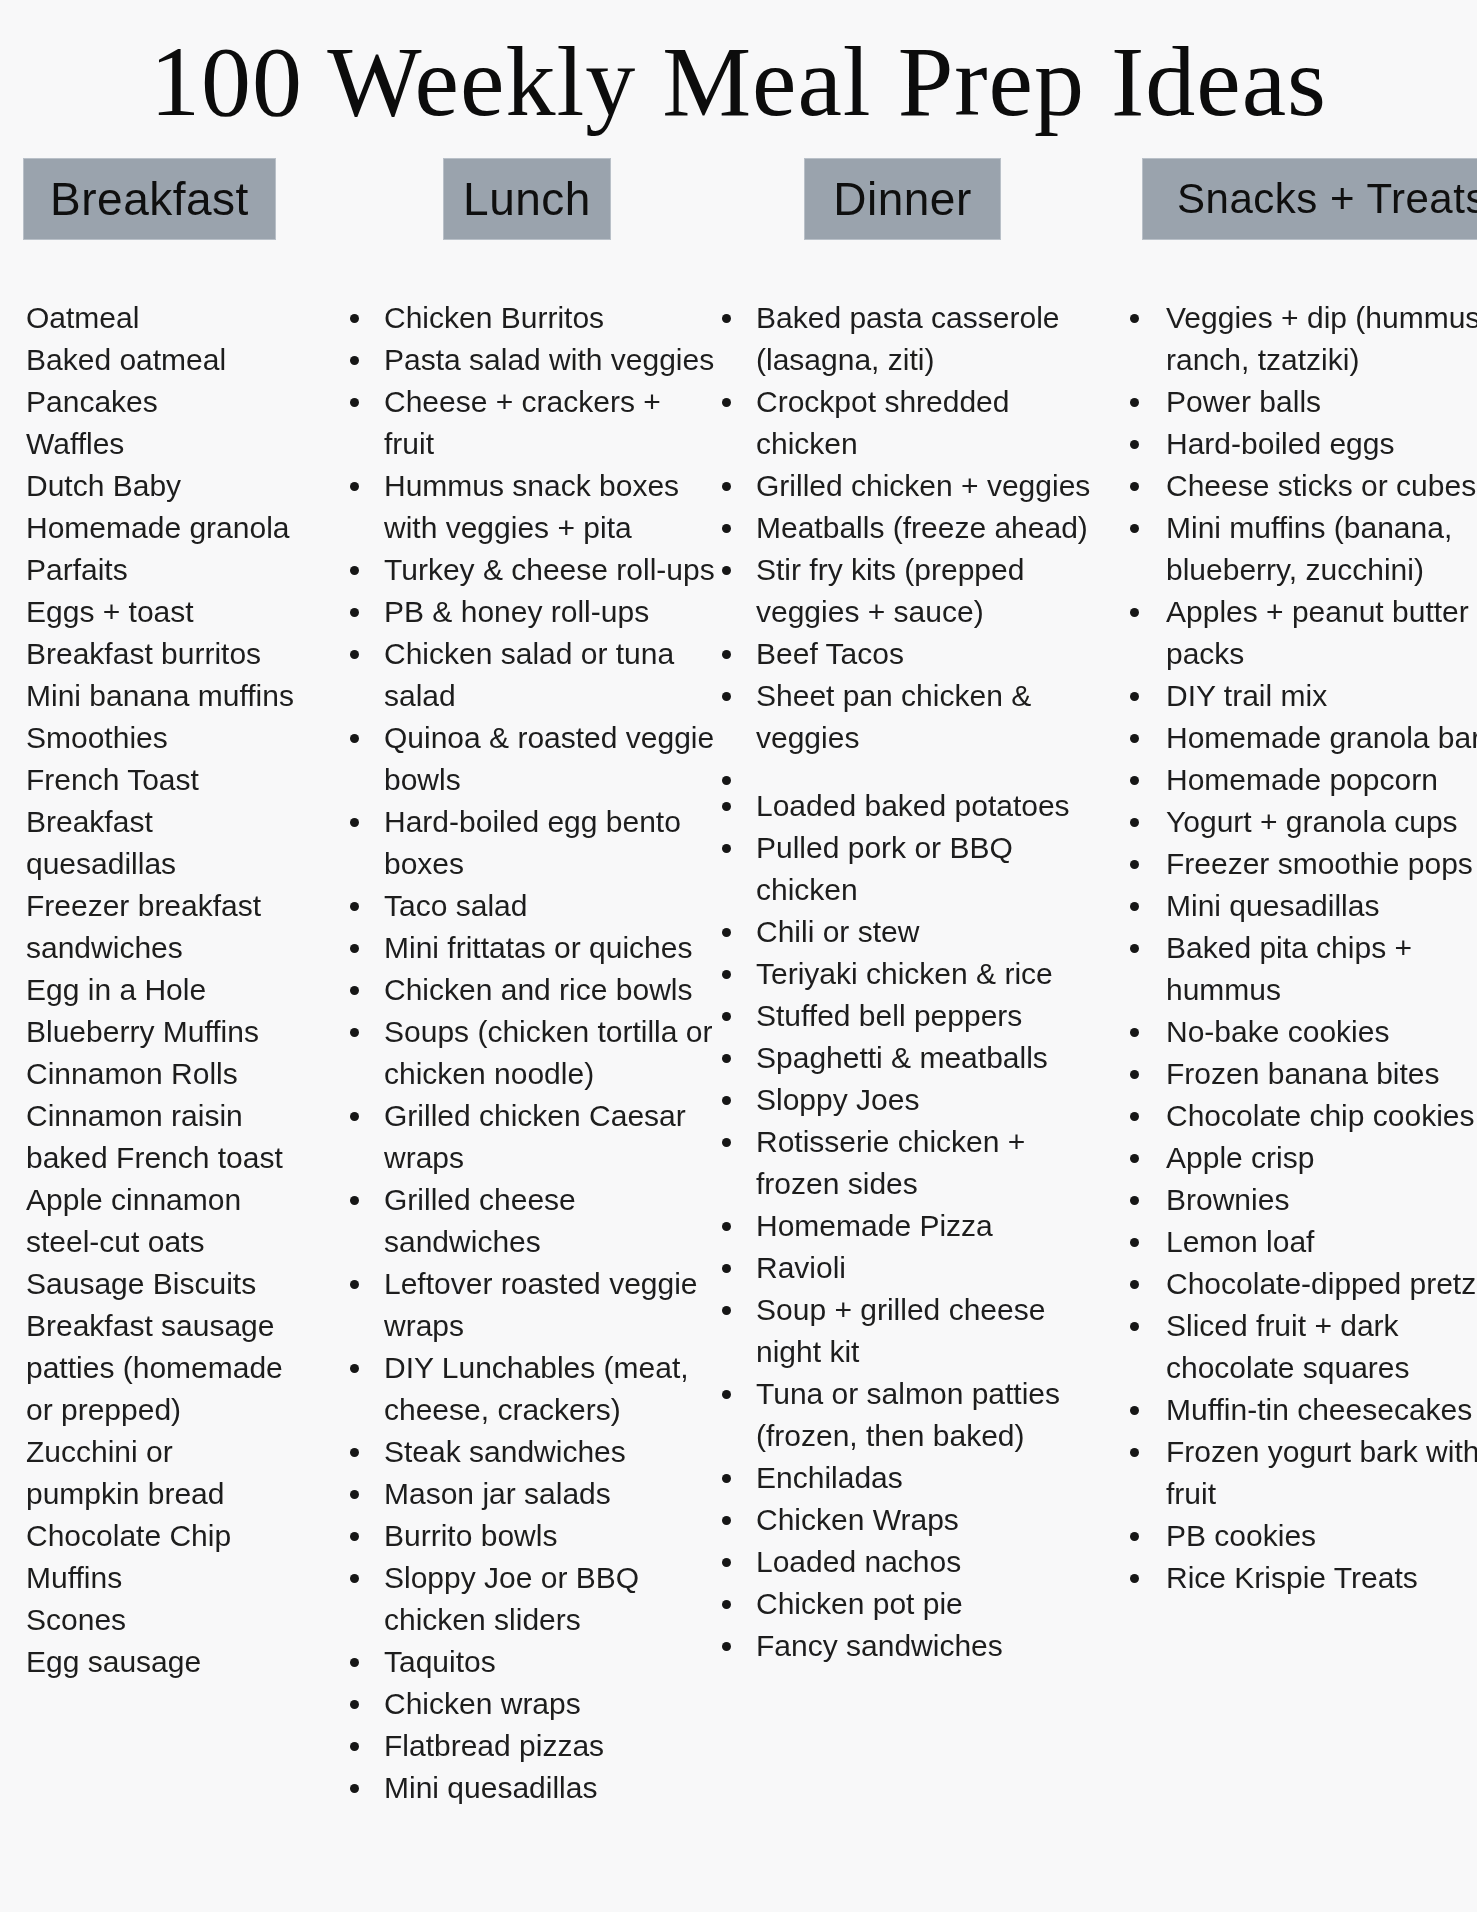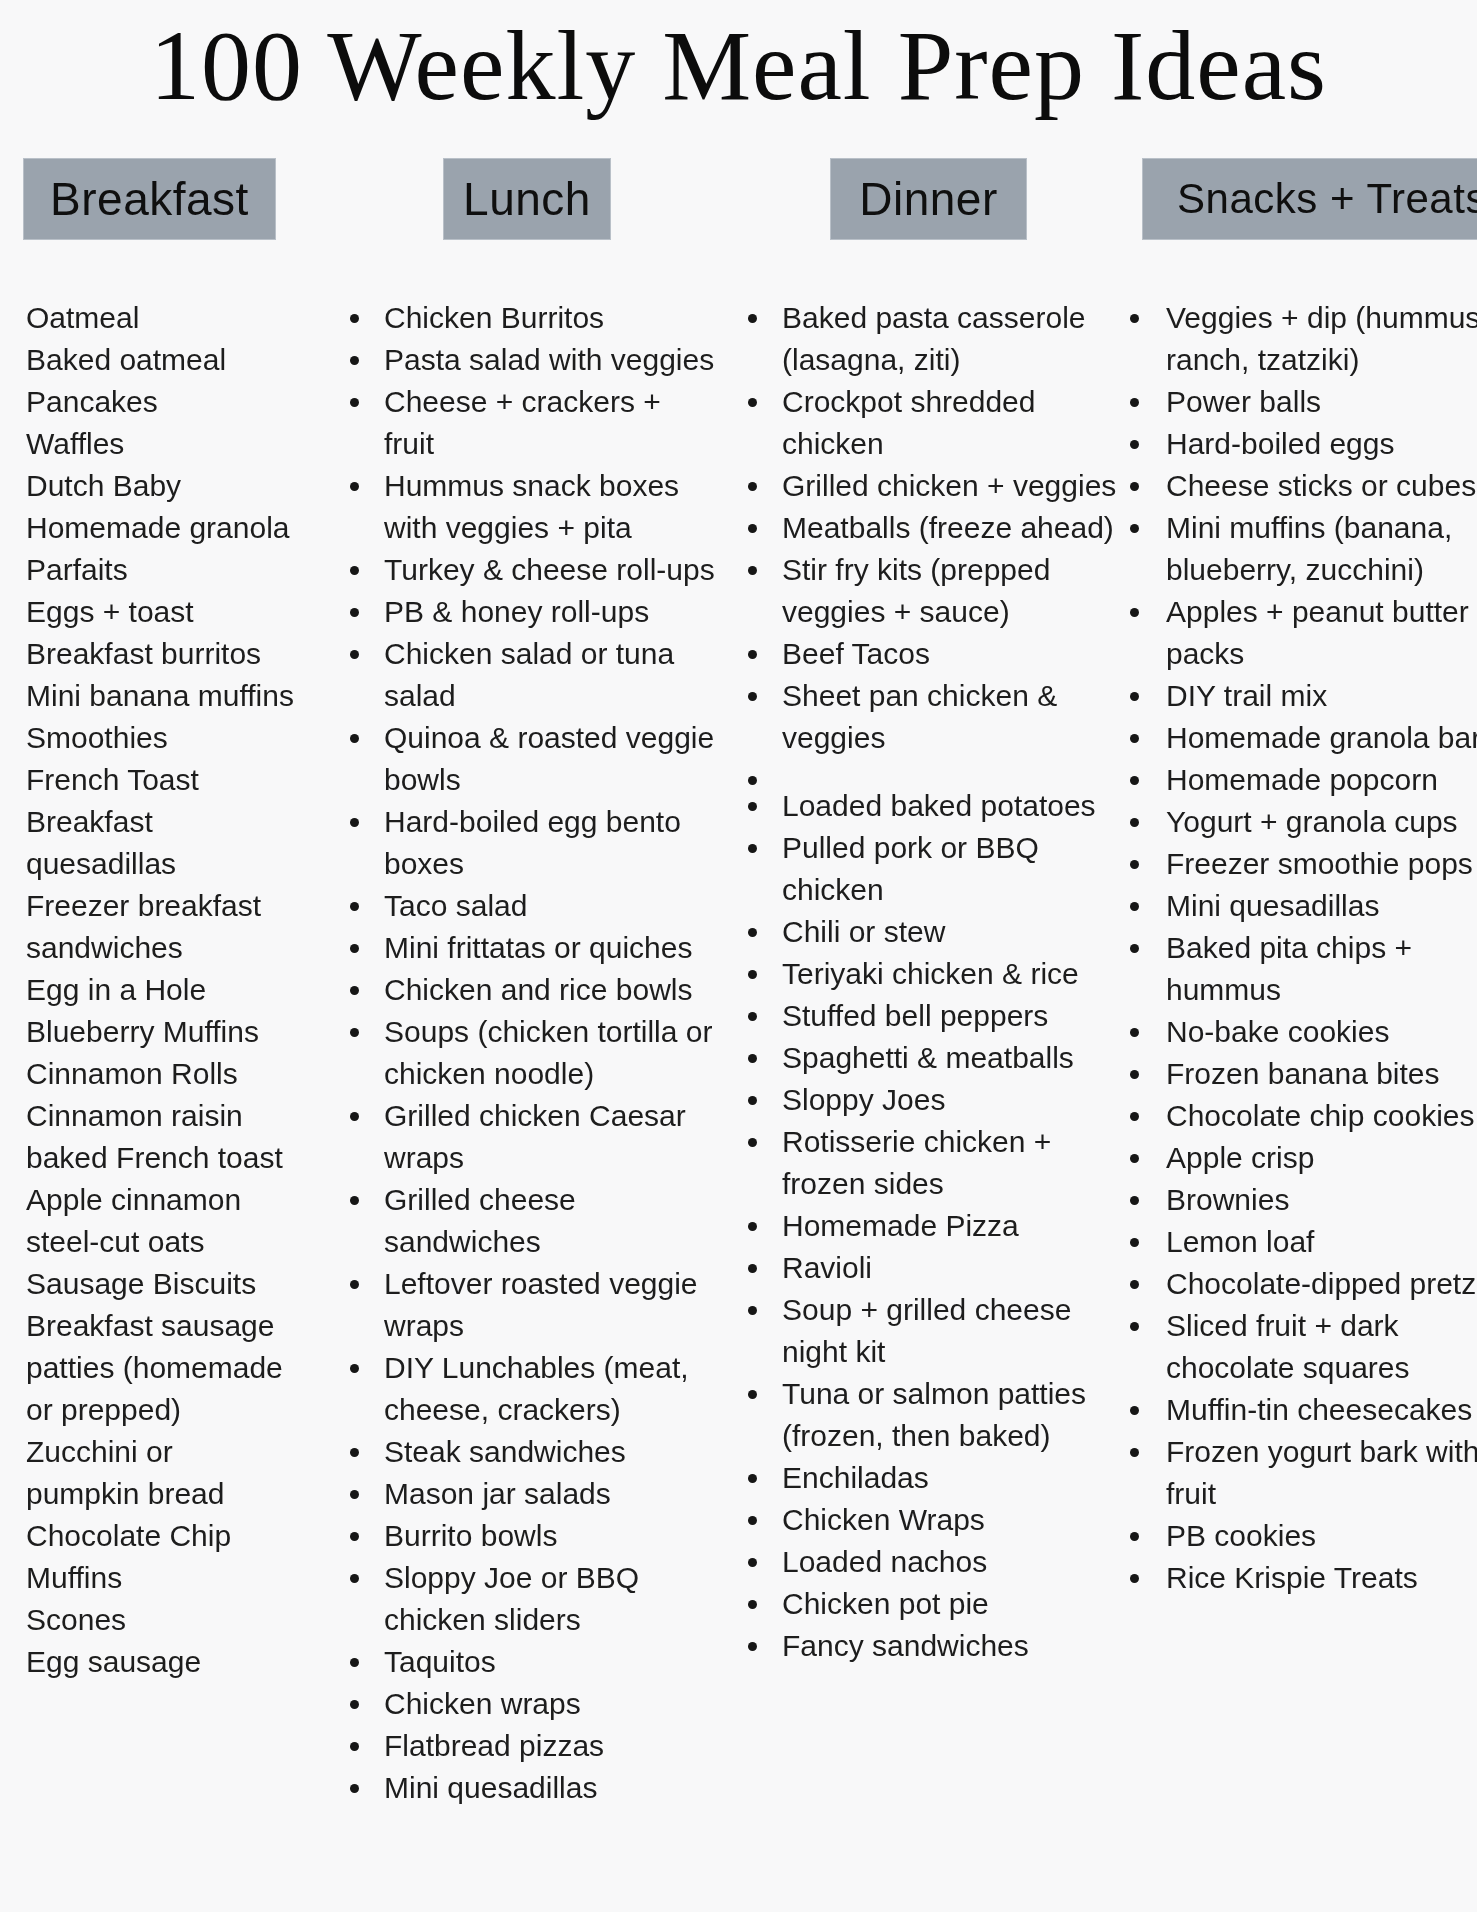--- a/index.html
+++ b/index.html
@@ -7,35 +7,35 @@
   .page {
     position:relative;
     width:1477px; height:1912px;
     margin:0 auto;
     background:#f8f8f9;
     overflow:hidden;
     font-family:"Liberation Sans", sans-serif;
     color:#1d1d1d;
   }
   .title {
-    padding-top:12px;
+    padding-top:28px;
     text-align:center;
     font-family:"Liberation Serif", serif;
     font-weight:400;
     font-size:100px;
     line-height:1.08;
     letter-spacing:1px;
     color:#0c0c0c;
     white-space:nowrap;
   }
   .columns { position:absolute; top:158px; left:0; width:1477px; }
   .col { position:absolute; top:0; }
   .col.c0 { left:-10px;  width:304px; }
   .col.c1 { left:344px;  width:374px; }
-  .col.c2 { left:742px;  width:380px; }
+  .col.c2 { left:716px;  width:380px; }
   .col.c3 { left:1122px; width:412px; }
 
   .hbox {
     height:82px;
     background:#9aa3ad;
     border:1px solid #b9c0c8;
     display:flex; align-items:center; justify-content:center;
     font-size:46px;
     color:#0f0f0f;
     letter-spacing:0.5px;

